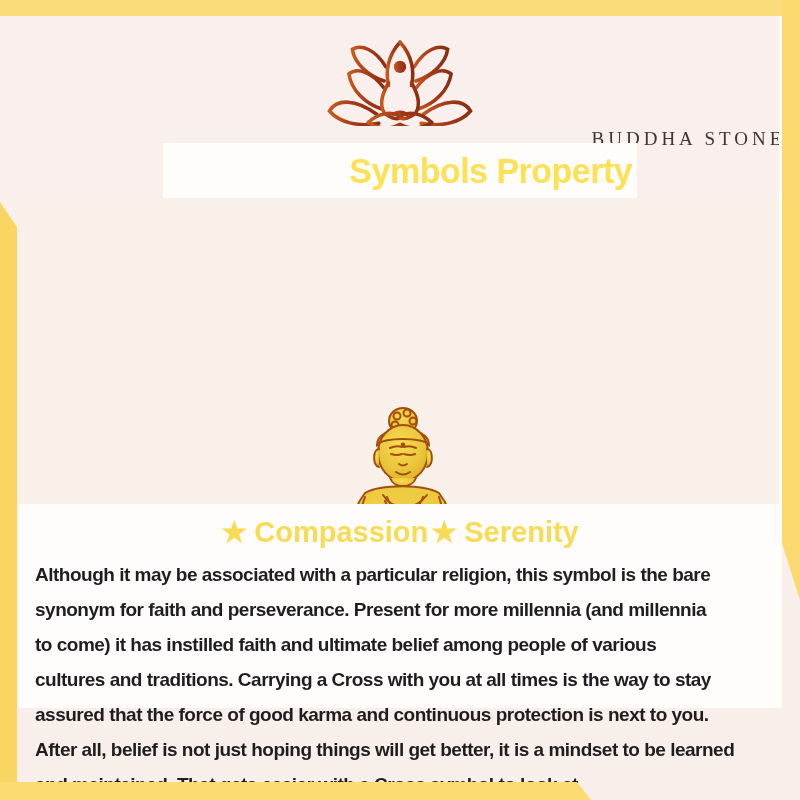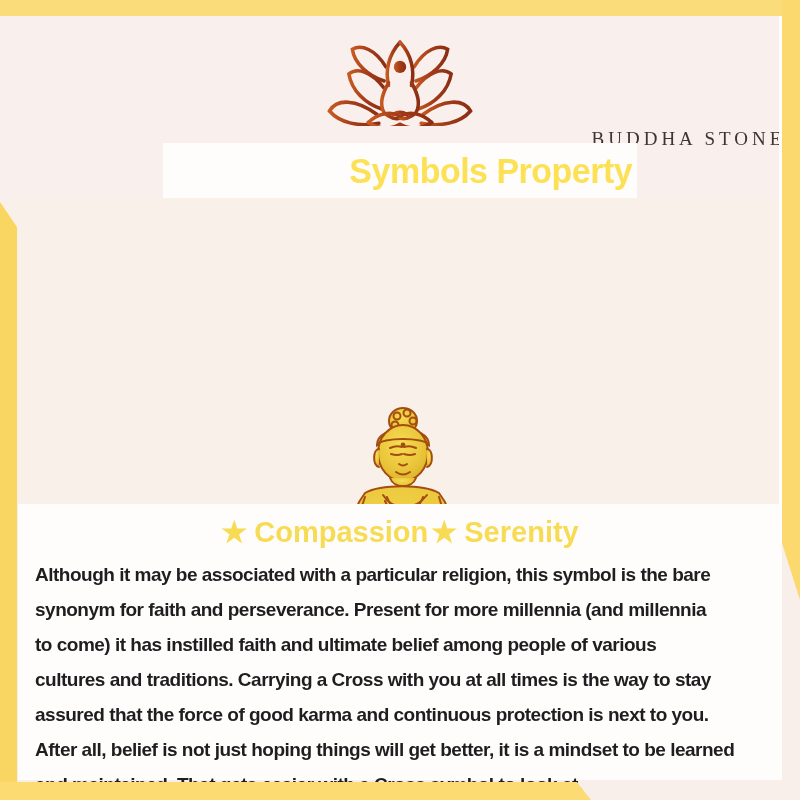--- a/index.html
+++ b/index.html
@@ -29,21 +29,21 @@
   .title-box span{font-size:35px;font-weight:700;color:#FCE156;letter-spacing:-.5px;transform:scaleX(.97);}
 
   .buddha{position:absolute;left:295px;top:203px;width:216px;height:292px;}
 
   .symbol-banner{position:absolute;left:20px;top:448px;width:232px;height:41px;background:#F8D74D;
     clip-path:polygon(0 0,95.7% 0,100% 100%,0 100%);
     display:flex;align-items:center;}
   .symbol-banner span{color:#FFFFFF;font-size:26px;font-weight:700;letter-spacing:.5px;
     padding-left:21px;transform:scaleX(.96);transform-origin:left center;}
 
-  .content-box{position:absolute;left:18px;top:504px;width:764px;height:276px;background:#FFFDFB;}
+  .content-box{position:absolute;left:18px;top:504px;width:764px;height:204px;background:#FFFDFB;}
   .traits{margin-top:11px;text-align:center;font-size:29px;font-weight:700;color:#F8DB55;line-height:34px;}
   .traits .star{margin-right:7px;}
   .traits .star2{margin-left:3px;margin-right:7px;}
   .description{margin:8px 6px 0 17px;font-size:19px;font-weight:700;line-height:35px;
     letter-spacing:-.5px;color:#1E1E20;white-space:pre-line;}
 </style>
 </head>
 <body>
 
 <div class="canvas">

